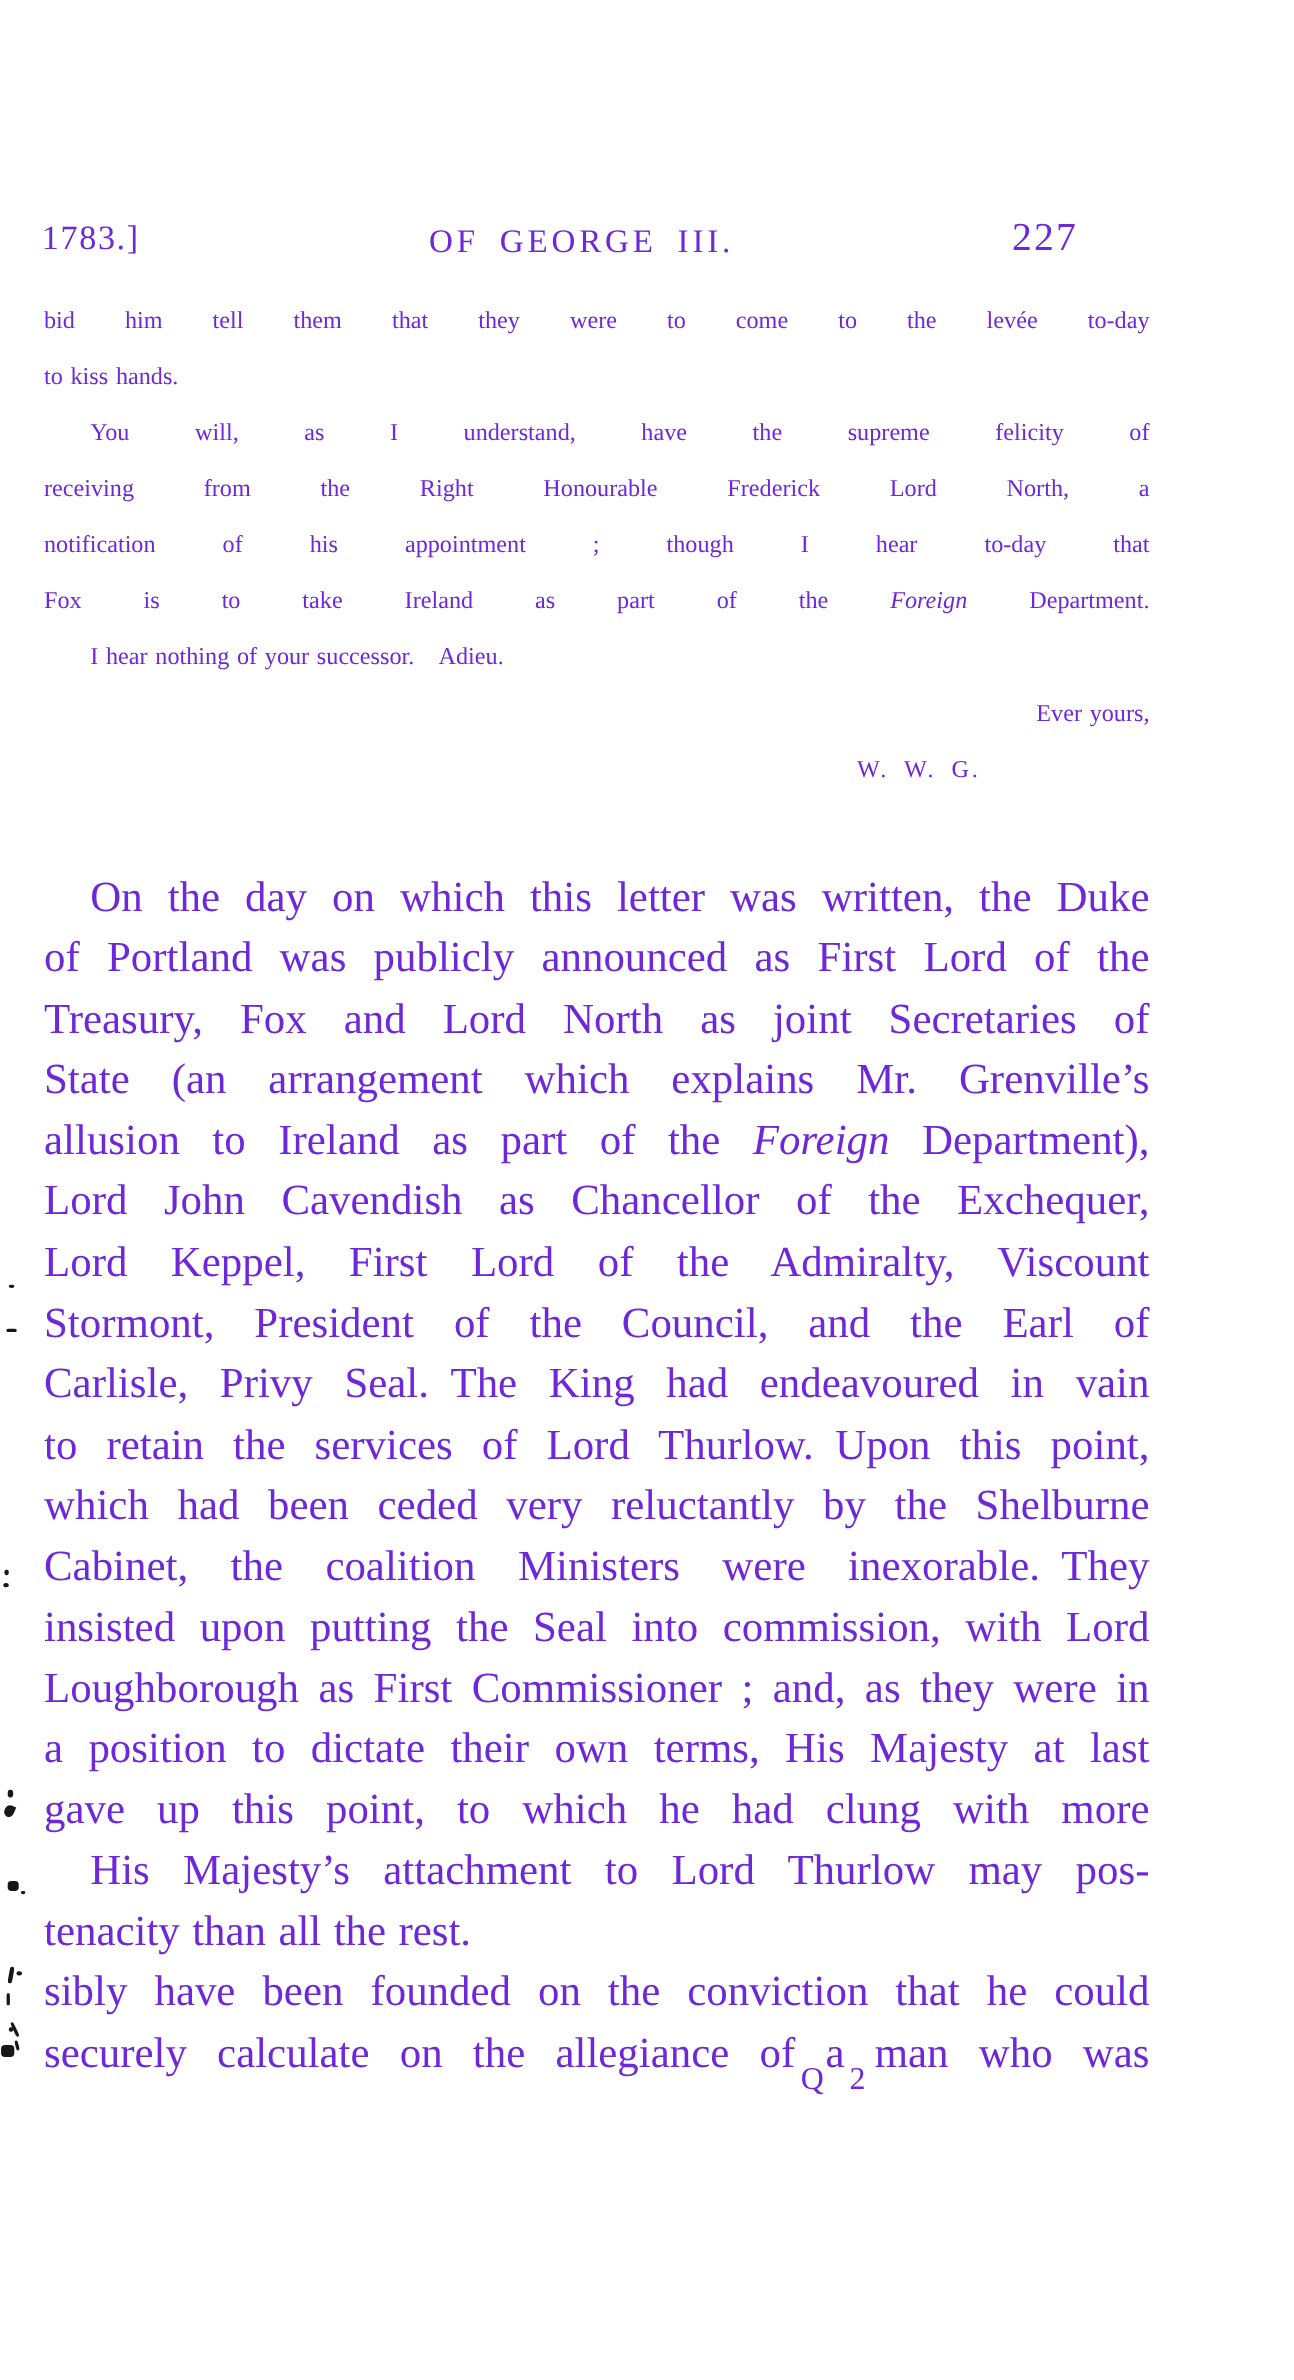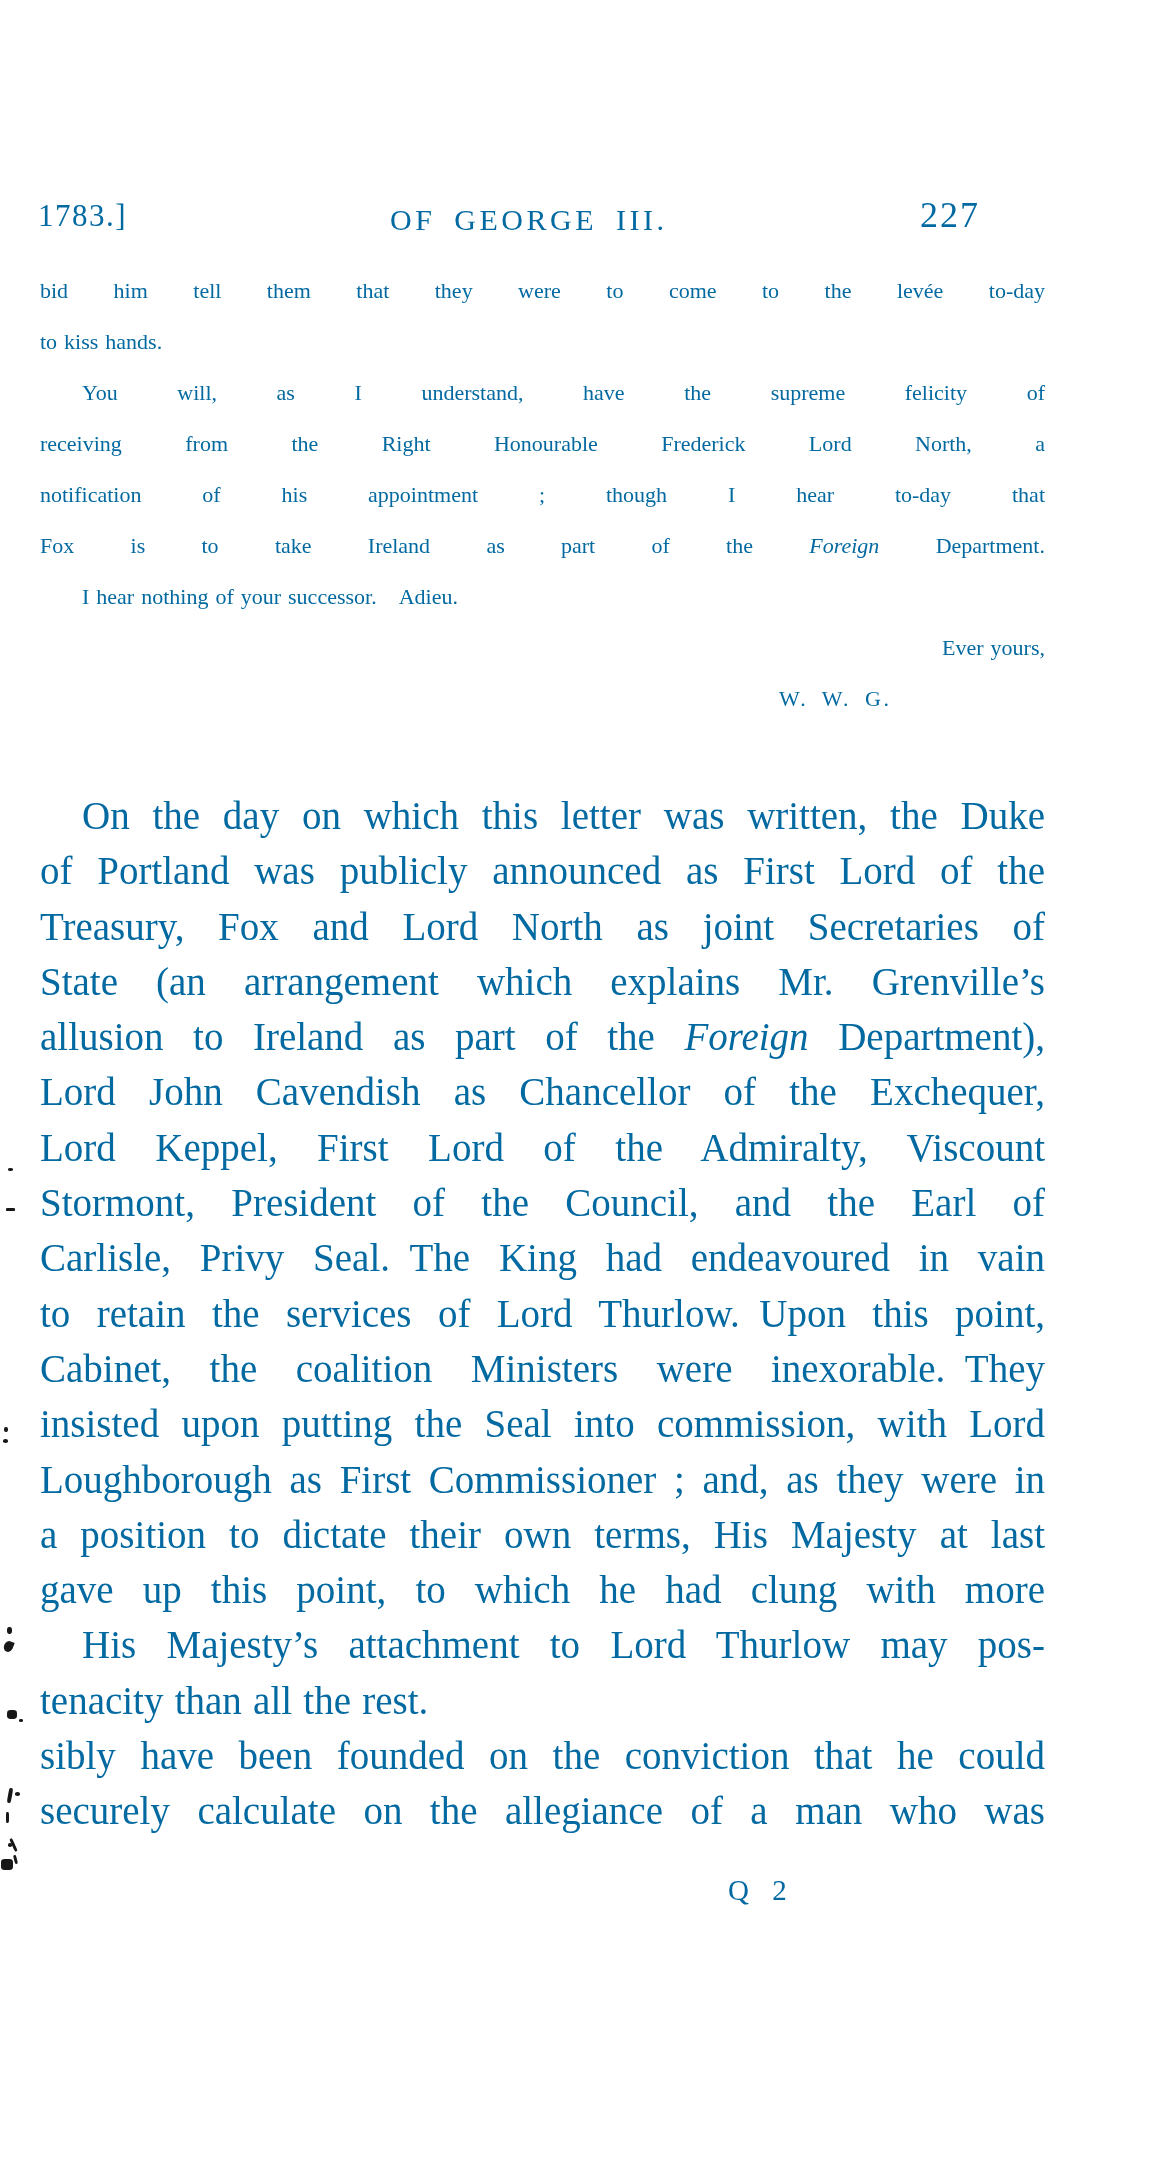--- a/index.html
+++ b/index.html
@@ -58,21 +58,21 @@
   .sp.s10{left:15px;top:1792px;width:5px;height:4px;}
   .sp.s11{left:6px;top:1812px;width:3px;height:11px;border-radius:30%;}
   .sp.s12{left:12px;top:1838px;width:3px;height:14px;border-radius:30%;transform:rotate(-25deg);}
   .sp.s13{left:8px;top:1843px;width:4px;height:4px;}
   .sp.s14{left:1px;top:1859px;width:12px;height:11px;border-radius:30%;}
   .sp.s15{left:14px;top:1855px;width:3px;height:9px;border-radius:30%;transform:rotate(-14deg);}
 </style>
 </head>
 <body>
 
-<div class="page" style="background: rgb(255, 255, 255); color: #0369a1;">
+<div class="page" style="background: rgb(255, 255, 255); color: #6d28d9;">
 
   <div class="hdr">
     <span class="hdr-year">1783.]</span>
     <span class="hdr-title">OF GEORGE III.</span>
     <span class="hdr-page">227</span>
   </div>
 
   <div class="lines" id="letter-lines">
 
   <div class="line j"><span>bid him tell them that they were to come to the levée to-day</span></div>
@@ -91,20 +91,21 @@
   <div class="line j ind"><span>On the day on which this letter was written, the Duke</span></div>
       <div class="line j"><span>of Portland was publicly announced as First Lord of the</span></div>
       <div class="line j"><span>Treasury, Fox and Lord North as joint Secretaries of</span></div>
       <div class="line j"><span>State (an arrangement which explains Mr. Grenville’s</span></div>
       <div class="line j"><span>allusion to Ireland as part of the </span><span class="it">Foreign</span><span> Department),</span></div>
       <div class="line j"><span>Lord John Cavendish as Chancellor of the Exchequer,</span></div>
       <div class="line j"><span>Lord Keppel, First Lord of the Admiralty, Viscount</span></div>
       <div class="line j"><span>Stormont, President of the Council, and the Earl of</span></div>
       <div class="line j"><span>Carlisle, Privy Seal. The King had endeavoured in vain</span></div>
       <div class="line j"><span>to retain the services of Lord Thurlow. Upon this point,</span></div>
+      <div class="line j"><span>which had been ceded very reluctantly by the Shelburne</span></div>
       <div class="line j"><span>Cabinet, the coalition Ministers were inexorable. They</span></div>
       <div class="line j"><span>insisted upon putting the Seal into commission, with Lord</span></div>
       <div class="line j"><span>Loughborough as First Commissioner ; and, as they were in</span></div>
       <div class="line j"><span>a position to dictate their own terms, His Majesty at last</span></div>
       <div class="line j"><span>gave up this point, to which he had clung with more</span></div>
       <div class="line j ind"><span>His Majesty’s attachment to Lord Thurlow may pos-</span></div>
       <div class="line"><span>tenacity than all the rest.</span></div>
       <div class="line j"><span>sibly have been founded on the conviction that he could</span></div>
       <div class="line j"><span>securely calculate on the allegiance of a man who was</span></div>
     </div>

